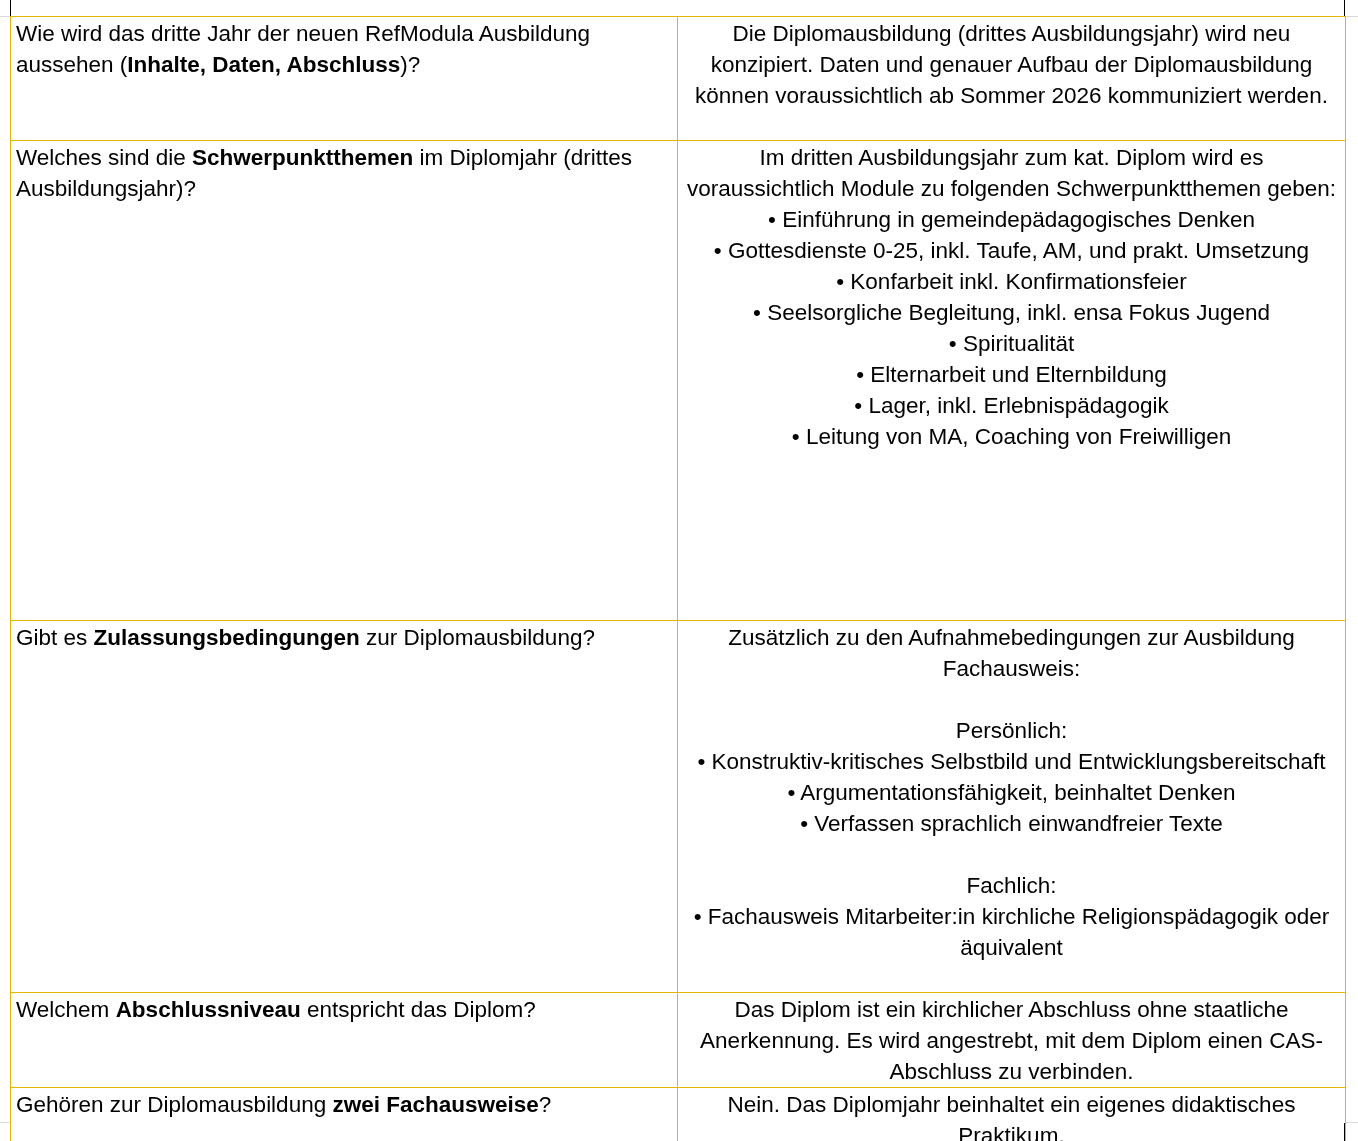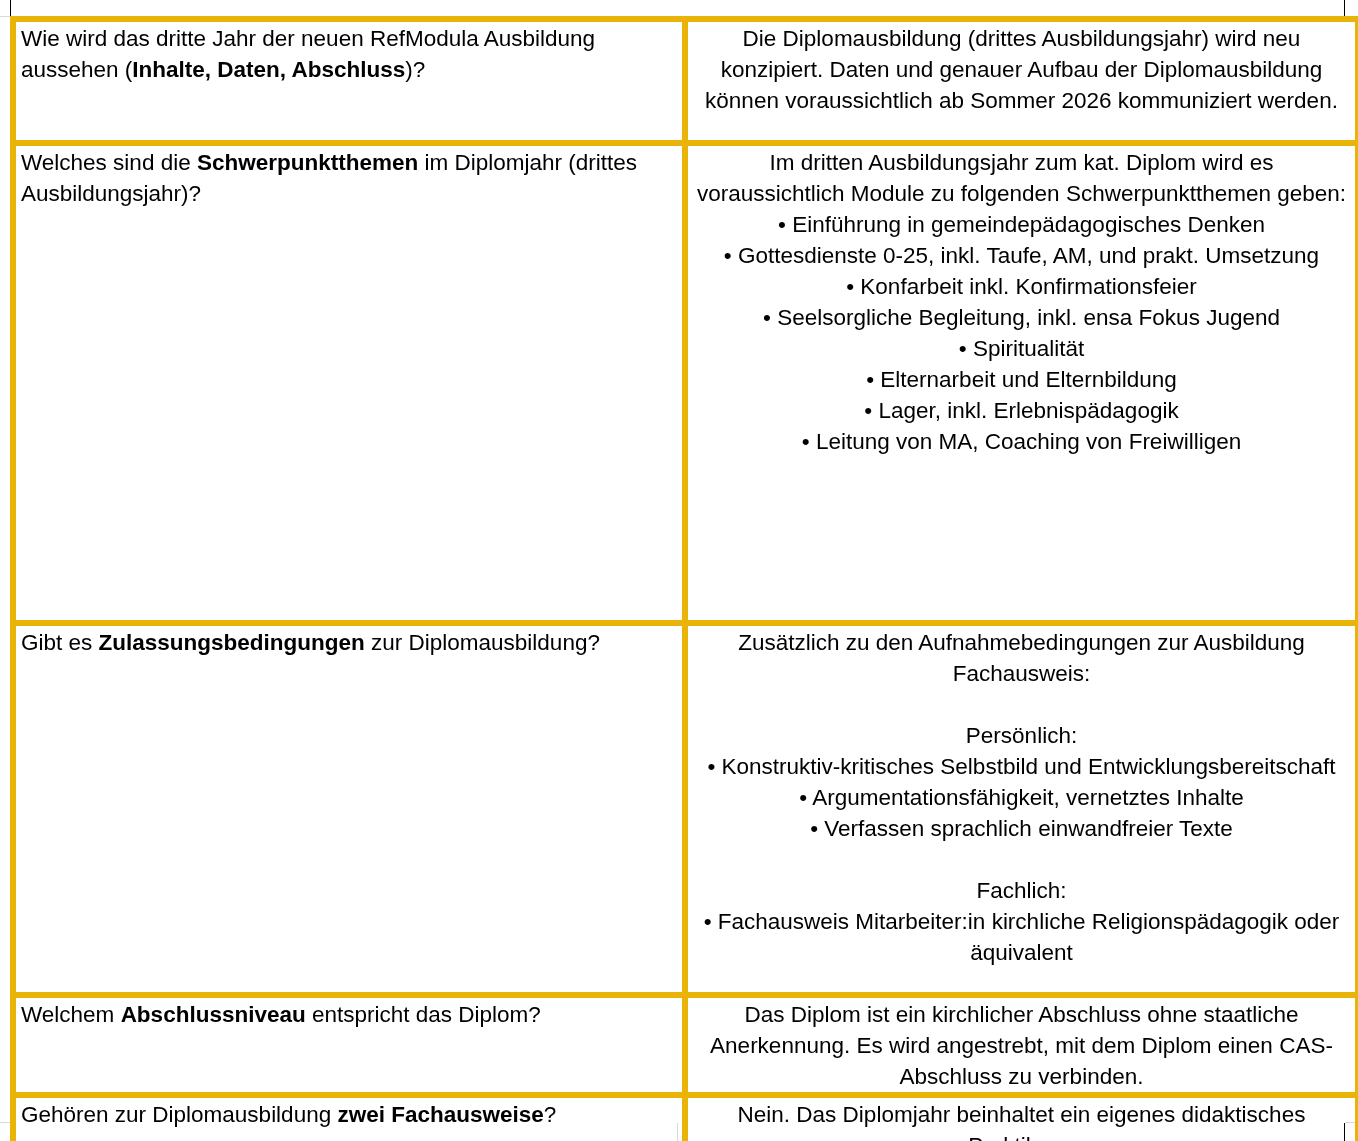--- a/index.html
+++ b/index.html
@@ -2,21 +2,21 @@
 <html><head>
 <meta charset="utf-8">
 <style>
   html, body { margin: 0; padding: 0; background: #ffffff; }
   body { width: 1358px; height: 1141px; position: relative; overflow: hidden;
          font-family: "Liberation Sans", sans-serif; color: #000; }
   .gridline-h { position: absolute; height: 1px; background: #d9d9d9; }
   .gridline-v { position: absolute; width: 1px; background: #d9d9d9; }
   table.faq { position: absolute; left: 10px; top: 16px; border-collapse: collapse;
               table-layout: fixed; width: 1335px; }
-  table.faq td { border: 6px solid #eab308; vertical-align: top; padding: 1px 5px 0 5px;
+  table.faq td { border: 1px solid #eab308; vertical-align: top; padding: 1px 5px 0 5px;
                  font-size: 22.5px; line-height: 31px; white-space: normal; }
   td.q { width: 656px; }
   td.a { width: 657px; text-align: center; }
   b { font-weight: bold; }
   .line { display: block; }
   .blank { display: block; height: 31px; }
 </style>
 </head>
 <body>
 
@@ -62,21 +62,21 @@
 
   <tr style="height: 372px; margin-left: 20px;">
     <td class="q">
       <span>Gibt es </span><b>Zulassungsbedingungen</b><span> zur Diplomausbildung?</span>
     </td>
     <td class="a">
           <span class="line">Zusätzlich zu den Aufnahmebedingungen zur Ausbildung Fachausweis:</span>
           <span class="blank"></span>
           <span class="line">Persönlich:</span>
           <span class="line">• Konstruktiv-kritisches Selbstbild und Entwicklungsbereitschaft</span>
-          <span class="line">• Argumentationsfähigkeit, vernetztes Inhalte</span>
+          <span class="line">• Argumentationsfähigkeit, beinhaltet Denken</span>
           <span class="line">• Verfassen sprachlich einwandfreier Texte</span>
           <span class="blank"></span>
           <span class="line">Fachlich:</span>
           <span class="line">• Fachausweis Mitarbeiter:in kirchliche Religionspädagogik oder äquivalent</span>
         </td>
   </tr>
 
   <tr style="height: 93px;">
     <td class="q">
       <span>Welchem </span><b>Abschlussniveau</b><span> entspricht das Diplom?</span>

